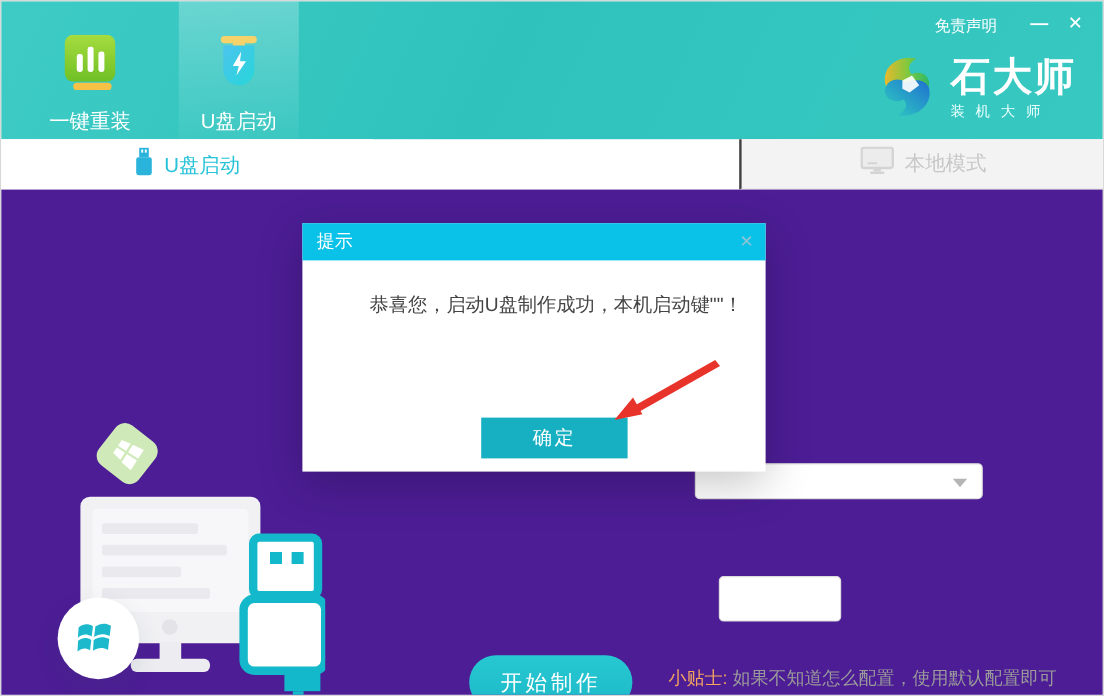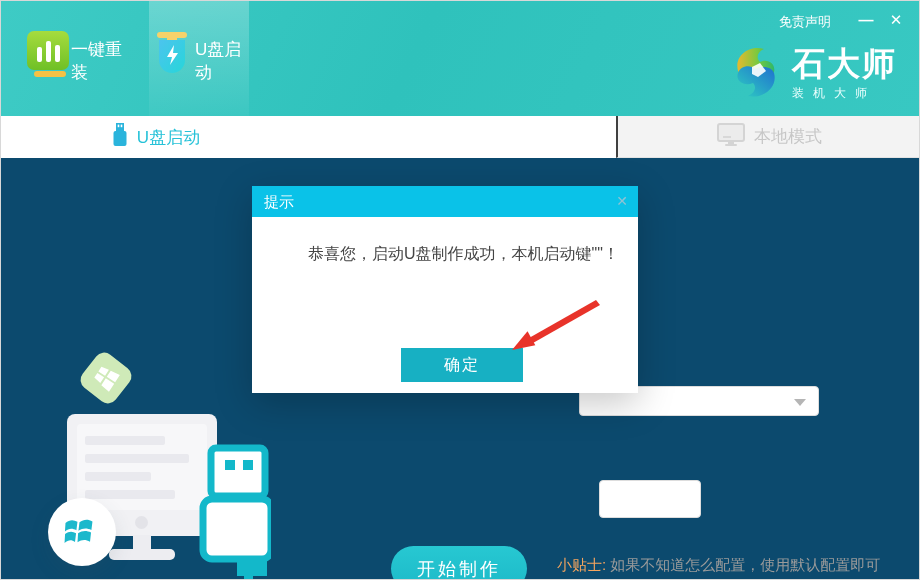--- a/index.html
+++ b/index.html
@@ -5,21 +5,21 @@
   * { margin:0; padding:0; box-sizing:border-box; }
   html,body { width:920px; height:580px; }
   body { font-family:"Liberation Sans","DejaVu Sans",sans-serif; background:#fff; }
   .window { position:relative; width:920px; height:580px; overflow:hidden; background:#fff; border:1px solid #d8d8d8; }
 
   
   .app-header { position:absolute; left:0; top:0; width:100%; height:115px;
     background:linear-gradient(115deg,#3ecbc5 0%,#2fc2bc 45%,#38c8c2 100%); }
   .nav-highlight { position:absolute; left:148px; top:0; width:100px; height:115px;
     background:linear-gradient(180deg,rgba(255,255,255,.25),rgba(255,255,255,.04)); }
-  .nav-item { position:absolute; top:28px; width:100px; display:flex; flex-direction:row; align-items:center; cursor:pointer; }
+  .nav-item { position:absolute; top:28px; width:100px; display:flex; flex-direction:column; align-items:center; cursor:pointer; }
   .nav-item .label { margin-top:9px; color:#fff; font-size:17px; }
   .nav-1 { left:24px; } .nav-2 { left:148px; } .nav-3 { left:272px; }
 
   .disclaimer { position:absolute; right:88px; top:12px; color:#fff; font-size:13px; cursor:pointer; }
   .win-btn { position:absolute; top:8px; width:22px; height:22px; color:#fff; text-align:center; line-height:22px; font-size:15px; cursor:pointer; }
   .btn-min { right:42px; font-weight:bold; }
   .btn-close { right:12px; }
 
   .logo { position:absolute; right:22px; top:42px; display:flex; align-items:center; }
   .logo-text { margin-left:10px; }
@@ -30,21 +30,21 @@
   .tabrow { position:absolute; left:0; top:115px; width:100%; height:42px; }
   .tab { position:absolute; top:0; height:42px; display:flex; align-items:center; justify-content:center; gap:9px; cursor:pointer; }
   .tab-active { left:0; width:310px; background:#fff; }
   .tab-active .tab-label { color:#26c2d8; font-size:17px; }
   .tab-gray { background:#f3f3f3; border-bottom:1px solid #e3e3e3; }
   .tab-iso { left:310px; width:305px; }
   .tab-local { left:615px; width:305px; border-left:2px solid #404040; }
   .tab-gray .tab-label { color:#c7c7c7; font-size:17px; }
 
   
-  .content { position:absolute; left:0; top:157px; width:100%; height:423px; background:#0c4a6e; }
+  .content { position:absolute; left:0; top:157px; width:100%; height:423px; background:#4c1d95; }
 
   
   .tilt-square { position:absolute; left:84px; top:199px; width:42px; height:42px; background:#cfeab8; border-radius:10px; transform:rotate(38deg); display:flex; align-items:center; justify-content:center; }
   .monitor { position:absolute; left:66px; top:256px; width:150px; height:122px; background:#f1f1f4; border-radius:8px; }
   .monitor .screen { position:absolute; left:10px; top:10px; right:10px; bottom:26px; background:#f7f7f9; border-radius:4px; }
   .monitor .row { position:absolute; left:18px; height:9px; background:#e9e9ee; border-radius:2px; }
   .monitor .dot { position:absolute; left:68px; bottom:7px; width:13px; height:13px; border-radius:50%; background:#e3e3e8; }
   .monitor-neck { position:absolute; left:132px; top:377px; width:18px; height:15px; background:#ededf1; }
   .monitor-base { position:absolute; left:108px; top:391px; width:66px; height:11px; background:#ededf1; border-radius:5px; }
   .win-circle { position:absolute; left:47px; top:340px; width:68px; height:68px; background:#fff; border-radius:50%; box-shadow:0 8px 20px rgba(60,80,90,.12); display:flex; align-items:center; justify-content:center; }

